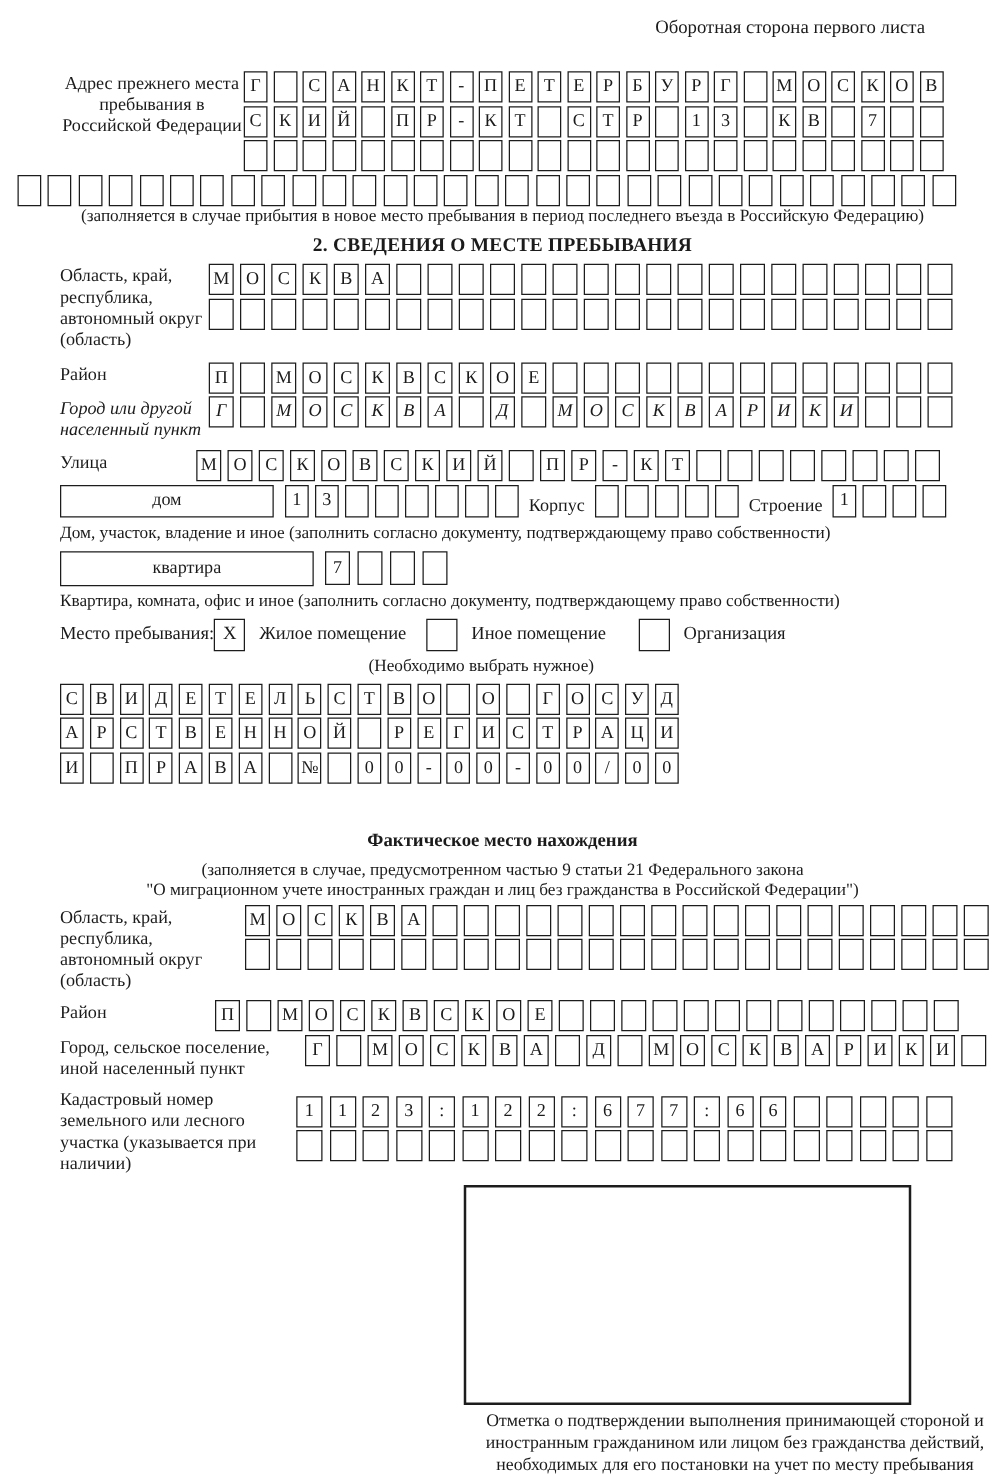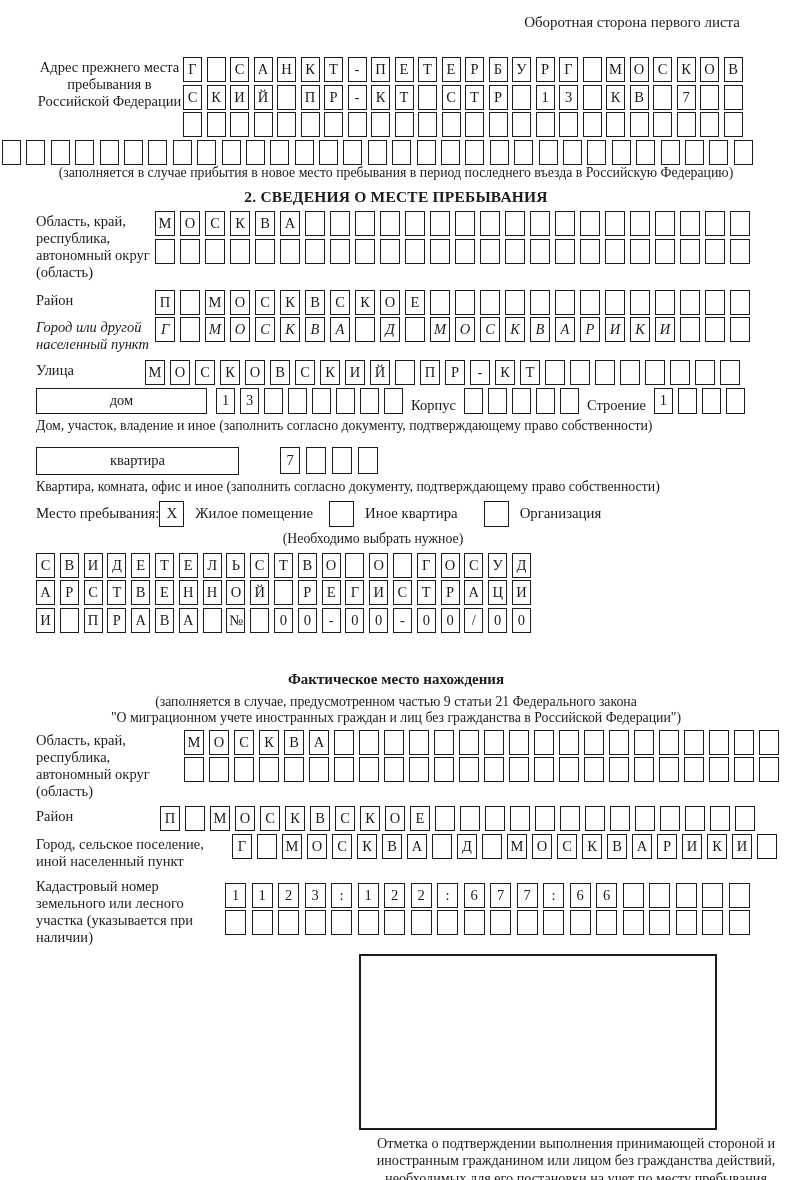--- a/index.html
+++ b/index.html
@@ -1,18 +1,18 @@
 <!DOCTYPE html>
 <html><head>
 <meta charset="utf-8">
 <style>
   * { box-sizing: border-box; margin: 0; padding: 0; }
   html,body { background:#ffffff; }
   body { width:800px; height:1180px; font-family:"Liberation Serif", serif; color:#1b1b1b; }
-  .page { position:relative; width:800px; height:1180px; padding:14px 44px 0 36px; overflow:hidden; background:#fff; }
+  .page { position:relative; width:800px; height:1180px; padding:14px 44px 0 48px; overflow:hidden; background:#fff; }
 
   .header-note { text-align:right; padding-right:16px; font-size:15px; }
 
   .fr { display:flex; align-items:flex-start; }
   .lbl { font-size:14.5px; line-height:1.18; flex:none; padding-top:2px; }
   .w147 { width:147px; }
   .w119 { width:119px; }
   .w109 { width:109px; }
   .w218 { width:218px; }
   .w148 { width:148px; }
@@ -42,21 +42,21 @@
   #g-obl2 { margin-top:4px; min-height:76px; }
   #g-raion2, #g-gorod2, #g-ulitsa { margin-top:2.5px; }
   #g-gorod2 { min-height:40px;font-style:italic; }
 
   .dom-row { display:flex; align-items:flex-end; margin-top:3px; }
   .rect { border:1.8px solid #1c1c1c; height:26px; display:flex; align-items:center; justify-content:center; font-size:14.5px; flex:none; background:#fff; }
   .dom-rect { width:171px; margin-right:9px; }
   .kv-rect { width:203px; margin-right:9px; height:28px; }
   .inline-lbl { font-size:14.5px; margin:0 8px; flex:none; }
   .caption { font-size:13.8px; margin-top:4px; }
-  .kv-row { display:flex; align-items:center; margin-top:13px;gap:32px; }
+  .kv-row { display:flex; align-items:center; margin-top:7px; }
 
   .stay-row { display:flex; align-items:center; margin-top:6px; }
   .stay-lbl { font-size:14.8px; }
   .opt { display:flex; align-items:center; }
   .chk { width:25px; height:26px; border:1.8px solid #1c1c1c; display:flex; align-items:center; justify-content:center; font-size:15px; margin-right:11px; flex:none; }
   .opt-lbl { font-size:14.8px; }
   .opt-1 { margin-right:16px; } .opt-2 { margin-right:26px; }
   .stay-note { font-size:13.8px; margin:4px 0 0 152px; width:370px; text-align:center; }
 
   #g-doc { margin-top:6px; min-height:104px; }
@@ -387,21 +387,21 @@
   <div class="caption">Квартира, комната, офис и иное (заполнить согласно документу, подтверждающему право собственности)</div>
 
   <div class="stay-row">
     <div class="stay-lbl">Место пребывания:</div>
     <div class="opt opt-1">
       <div class="chk">X</div>
       <div class="opt-lbl">Жилое помещение</div>
     </div>
     <div class="opt opt-2">
       <div class="chk"></div>
-      <div class="opt-lbl">Иное квартира</div>
+      <div class="opt-lbl">Иное помещение</div>
     </div>
     <div class="opt">
       <div class="chk"></div>
       <div class="opt-lbl">Организация</div>
     </div>
   </div>
   <div class="stay-note">(Необходимо выбрать нужное)</div>
 
   <div class="fr" id="g-doc">
     <div class="rows">

